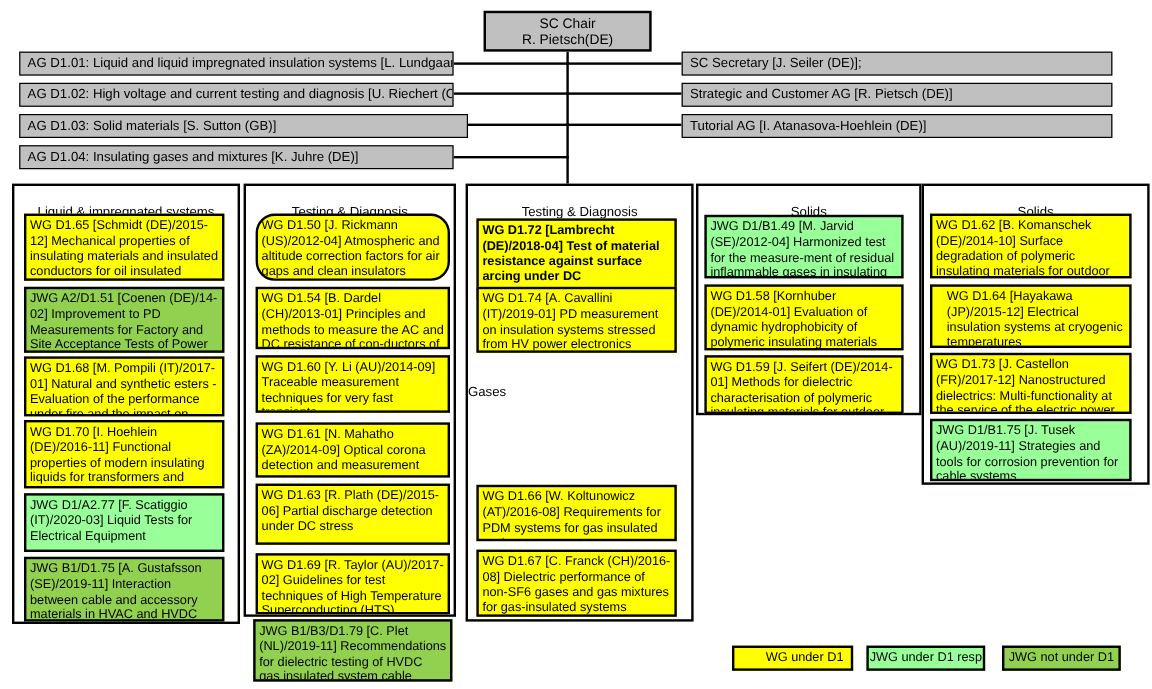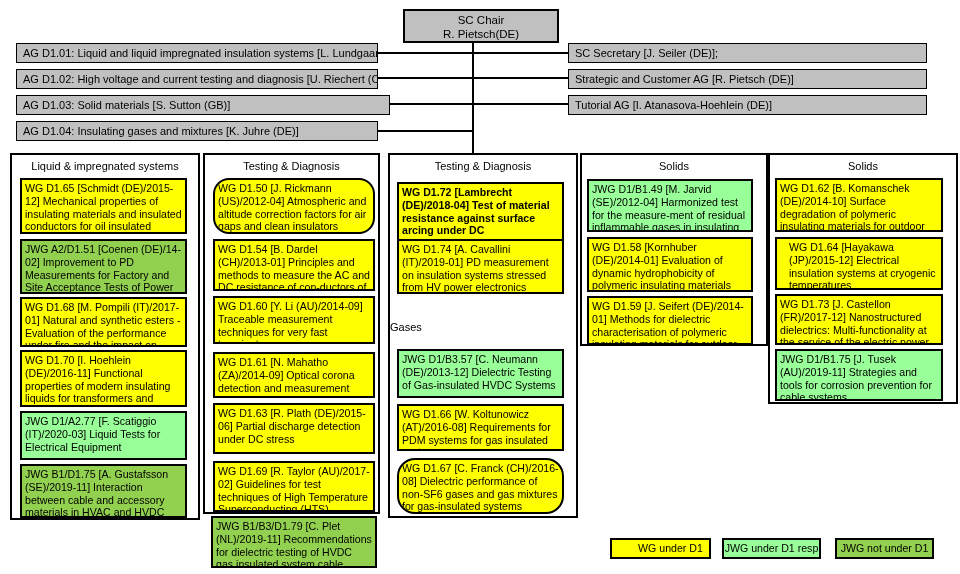--- a/index.html
+++ b/index.html
@@ -7,29 +7,29 @@
     position:relative;width:960px;height:574px;background:#fff;overflow:hidden;
     font-family:"Liberation Sans", sans-serif;color:#000;
   }
   .line{position:absolute;background:#000;}
   .graybox{
     position:absolute;background:var(--ag_grey,#c0c0c0);border:1px solid #000;
     font-size:11px;line-height:18px;padding-left:6px;white-space:nowrap;overflow:hidden;
     box-sizing:border-box;height:20px;
   }
   .chair{
-    position:absolute;left:403px;top:9px;width:156px;height:34px;
+    position:absolute;left:403px;top:9px;width:140px;height:34px;
     background:var(--ag_grey,#c0c0c0);border:2px solid #000;box-sizing:border-box;
     text-align:center;font-size:11.5px;line-height:14px;padding-top:2px;
   }
   .col{
     position:absolute;background:#fff;border:2px solid #000;box-sizing:border-box;
   }
   .colheader{
-    text-align:center;font-size:11px;padding-top:5px;height:17px;
+    text-align:center;font-size:11px;padding-top:16px;height:17px;
   }
   .subheader{
     position:absolute;left:0;right:0;font-size:11px;
   }
   .wgbox{
     position:absolute;border:2px solid #000;box-sizing:border-box;
     font-size:10.6px;line-height:12.8px;padding:2px 3px;overflow:hidden;
   }
   .wg{background:var(--wg_yellow,#ffff00);}
   .jwg_d1{background:var(--jwg_d1_green,#99ff99);}
@@ -87,23 +87,22 @@
     <div class="wgbox wg" style="left:8px;right:3px;top:306px;height:51px;">WG D1.69 [R. Taylor (AU)/2017-02] Guidelines for test techniques of High Temperature Superconducting (HTS) systems</div>
   </div>
 
   <div class="wgbox jwg_ext" style="left:211px;top:516px;width:166px;height:52px;">JWG B1/B3/D1.79 [C. Plet (NL)/2019-11] Recommendations for dielectric testing of HVDC gas insulated system cable sealing ends</div>
 
   <div class="col" style="left:388px;top:153px;width:190px;height:365px;">
     <div class="colheader">Testing &amp; Diagnosis</div>
     <div class="wgbox wg" style="left:7px;right:12px;top:27px;height:68px;font-weight:bold;">WG D1.72 [Lambrecht (DE)/2018-04] Test of material resistance against surface arcing under DC</div>
     <div class="wgbox wg" style="left:7px;right:12px;top:84px;height:55px;">WG D1.74 [A. Cavallini (IT)/2019-01] PD measurement on insulation systems stressed from HV power electronics</div>
     <div class="subheader" style="top:166px;">Gases</div>
-    <div class="wgbox jwg_d1" style="left:7px;right:12px;top:194px;height:49px;">JWG D1/B3.57 [C. Neumann (DE)/2013-12] Dielectric Testing of Gas-insulated HVDC Systems</div>
     <div class="wgbox wg" style="left:7px;right:12px;top:249px;height:47px;">WG D1.66 [W. Koltunowicz (AT)/2016-08] Requirements for PDM systems for gas insulated system</div>
-    <div class="wgbox wg" style="left:7px;right:12px;top:303px;height:56px;border-radius:18px;">WG D1.67 [C. Franck (CH)/2016-08] Dielectric performance of non-SF6 gases and gas mixtures for gas-insulated systems</div>
+    <div class="wgbox wg" style="left:7px;right:12px;top:303px;height:56px;">WG D1.67 [C. Franck (CH)/2016-08] Dielectric performance of non-SF6 gases and gas mixtures for gas-insulated systems</div>
   </div>
 
   <div class="col" style="left:580px;top:153px;width:188px;height:193px;">
     <div class="colheader">Solids</div>
     <div class="wgbox jwg_d1" style="left:5px;right:13px;top:24px;height:53px;">JWG D1/B1.49 [M. Jarvid (SE)/2012-04] Harmonized test for the measure-ment of residual inflammable gases in insulating materials by gas chromat.</div>
     <div class="wgbox wg" style="left:5px;right:13px;top:82px;height:55px;">WG D1.58 [Kornhuber (DE)/2014-01] Evaluation of dynamic hydrophobicity of polymeric insulating materials under AC and DC voltage stress</div>
     <div class="wgbox wg" style="left:5px;right:13px;top:141px;height:49px;">WG D1.59 [J. Seifert (DE)/2014-01] Methods for dielectric characterisation of polymeric insulating materials for outdoor applications</div>
   </div>
 
   <div class="col" style="left:768px;top:153px;width:190px;height:251px;">

